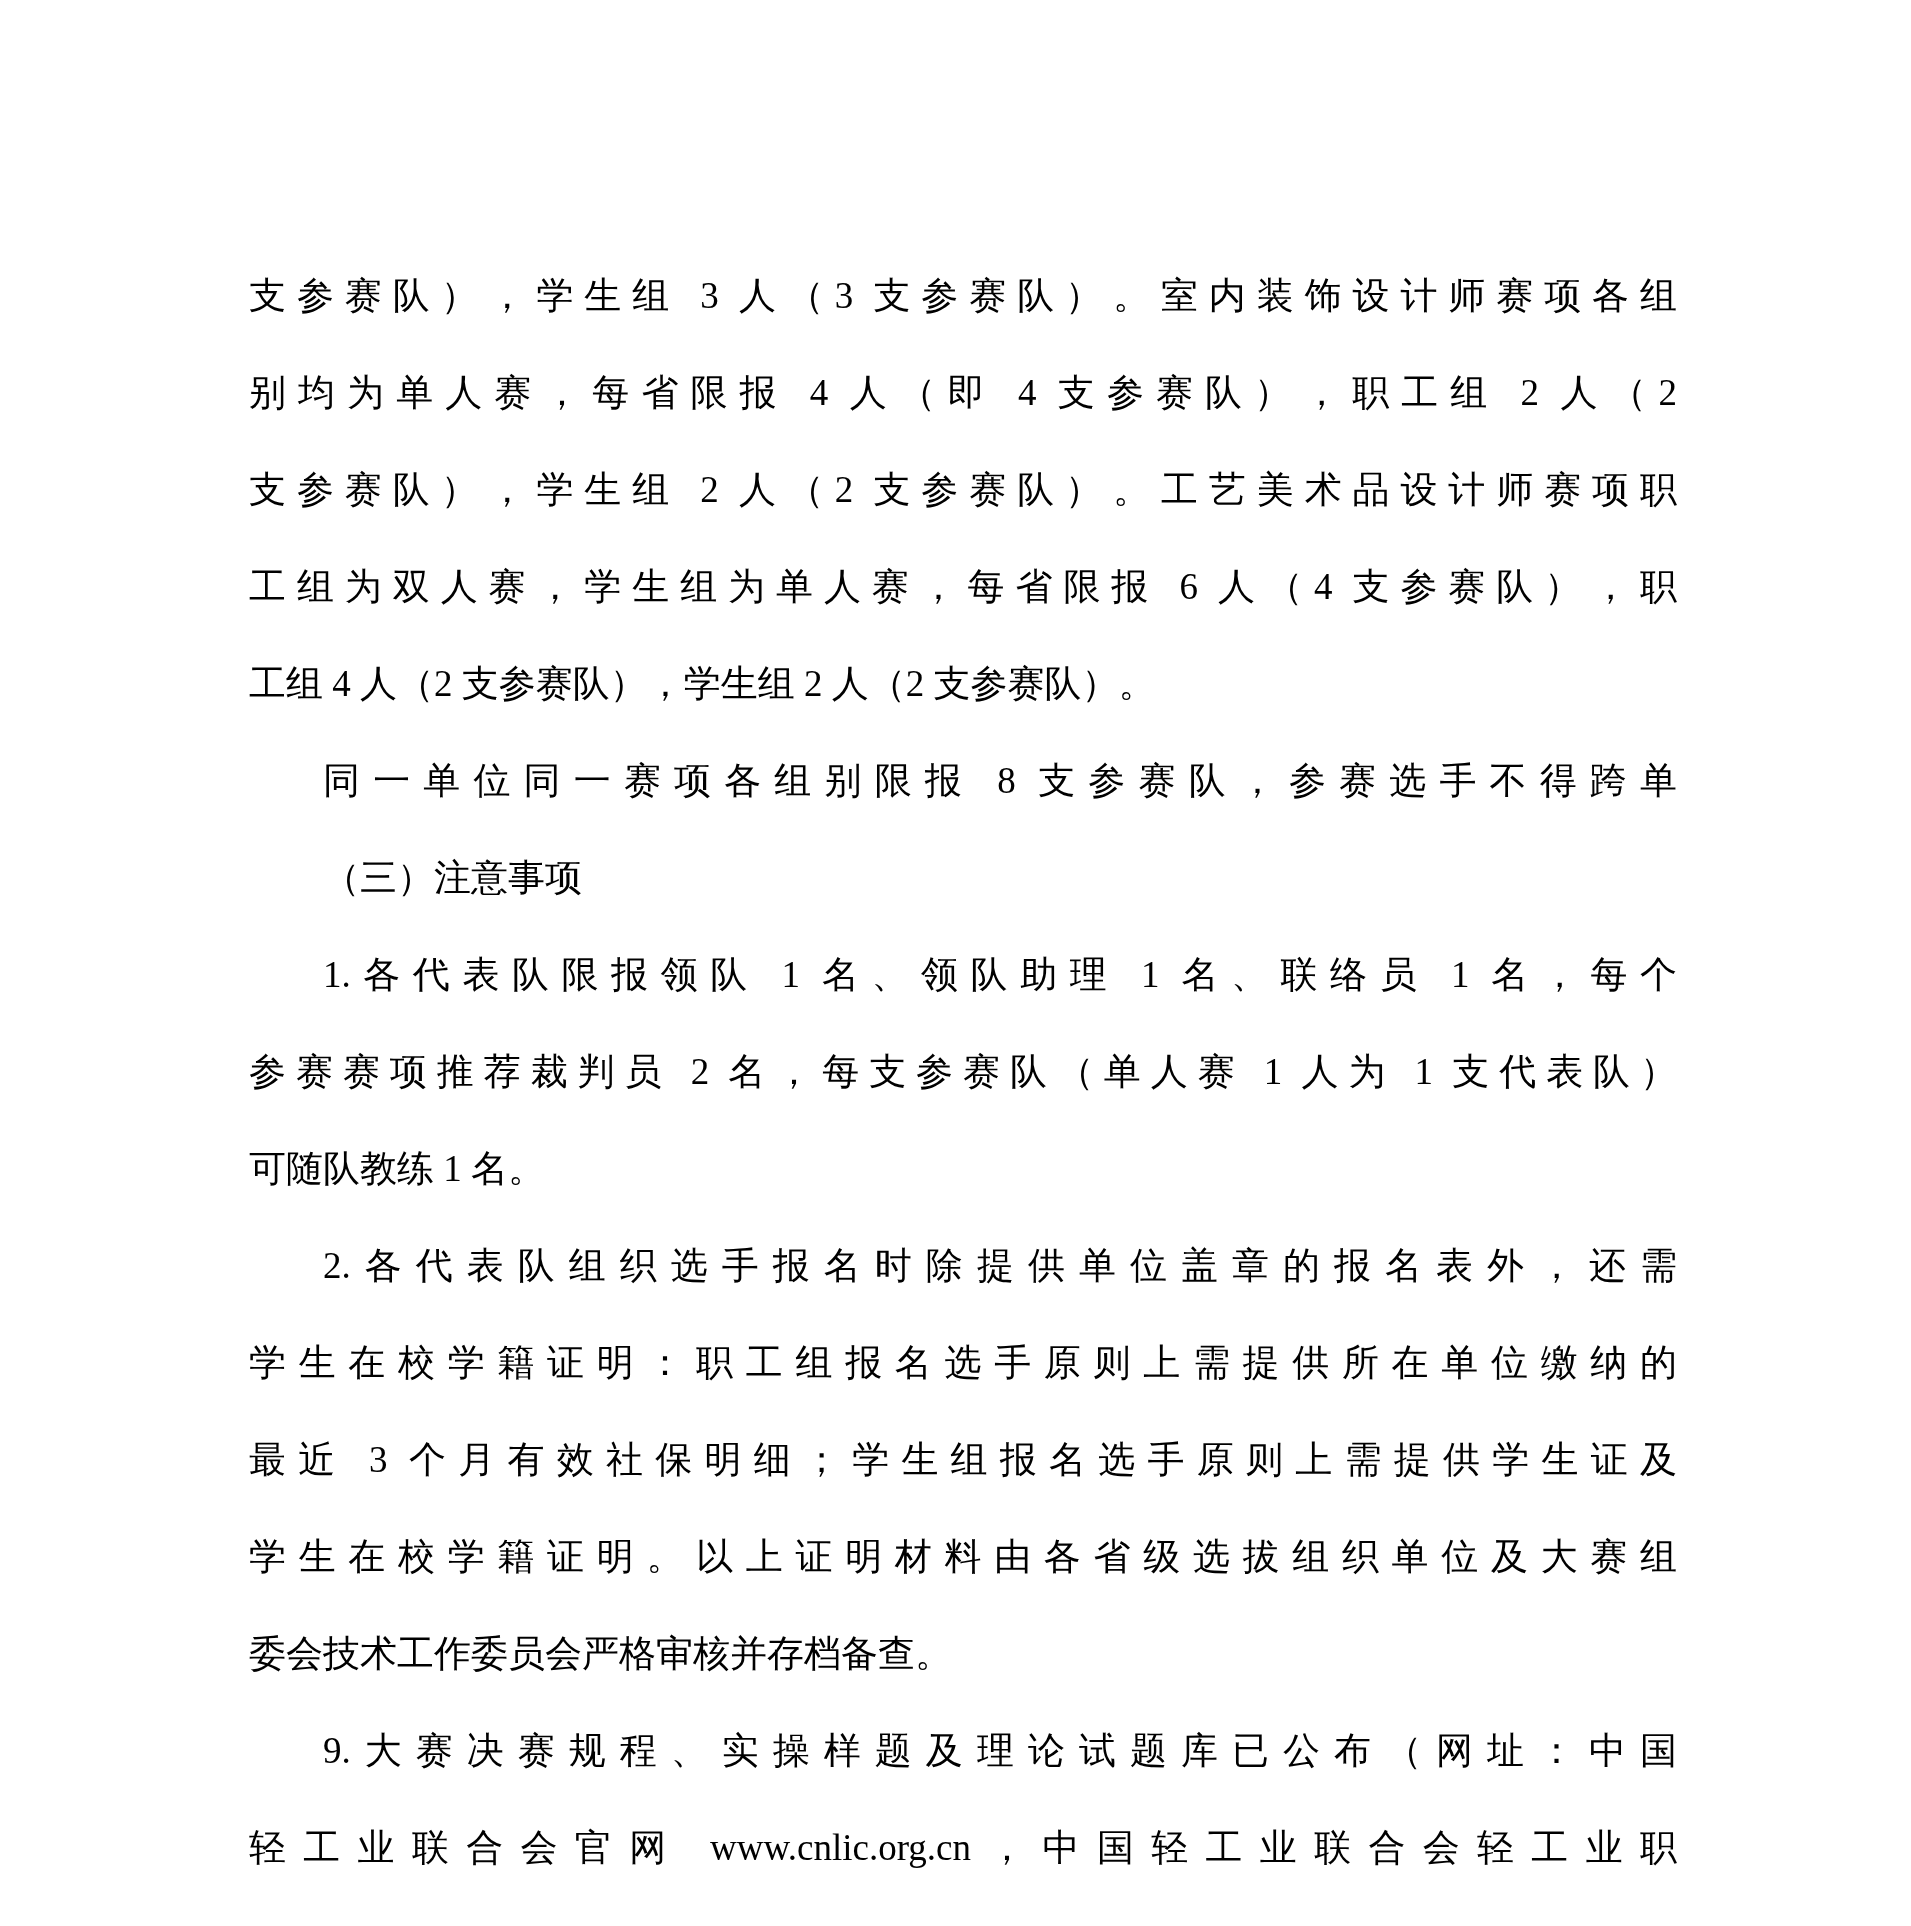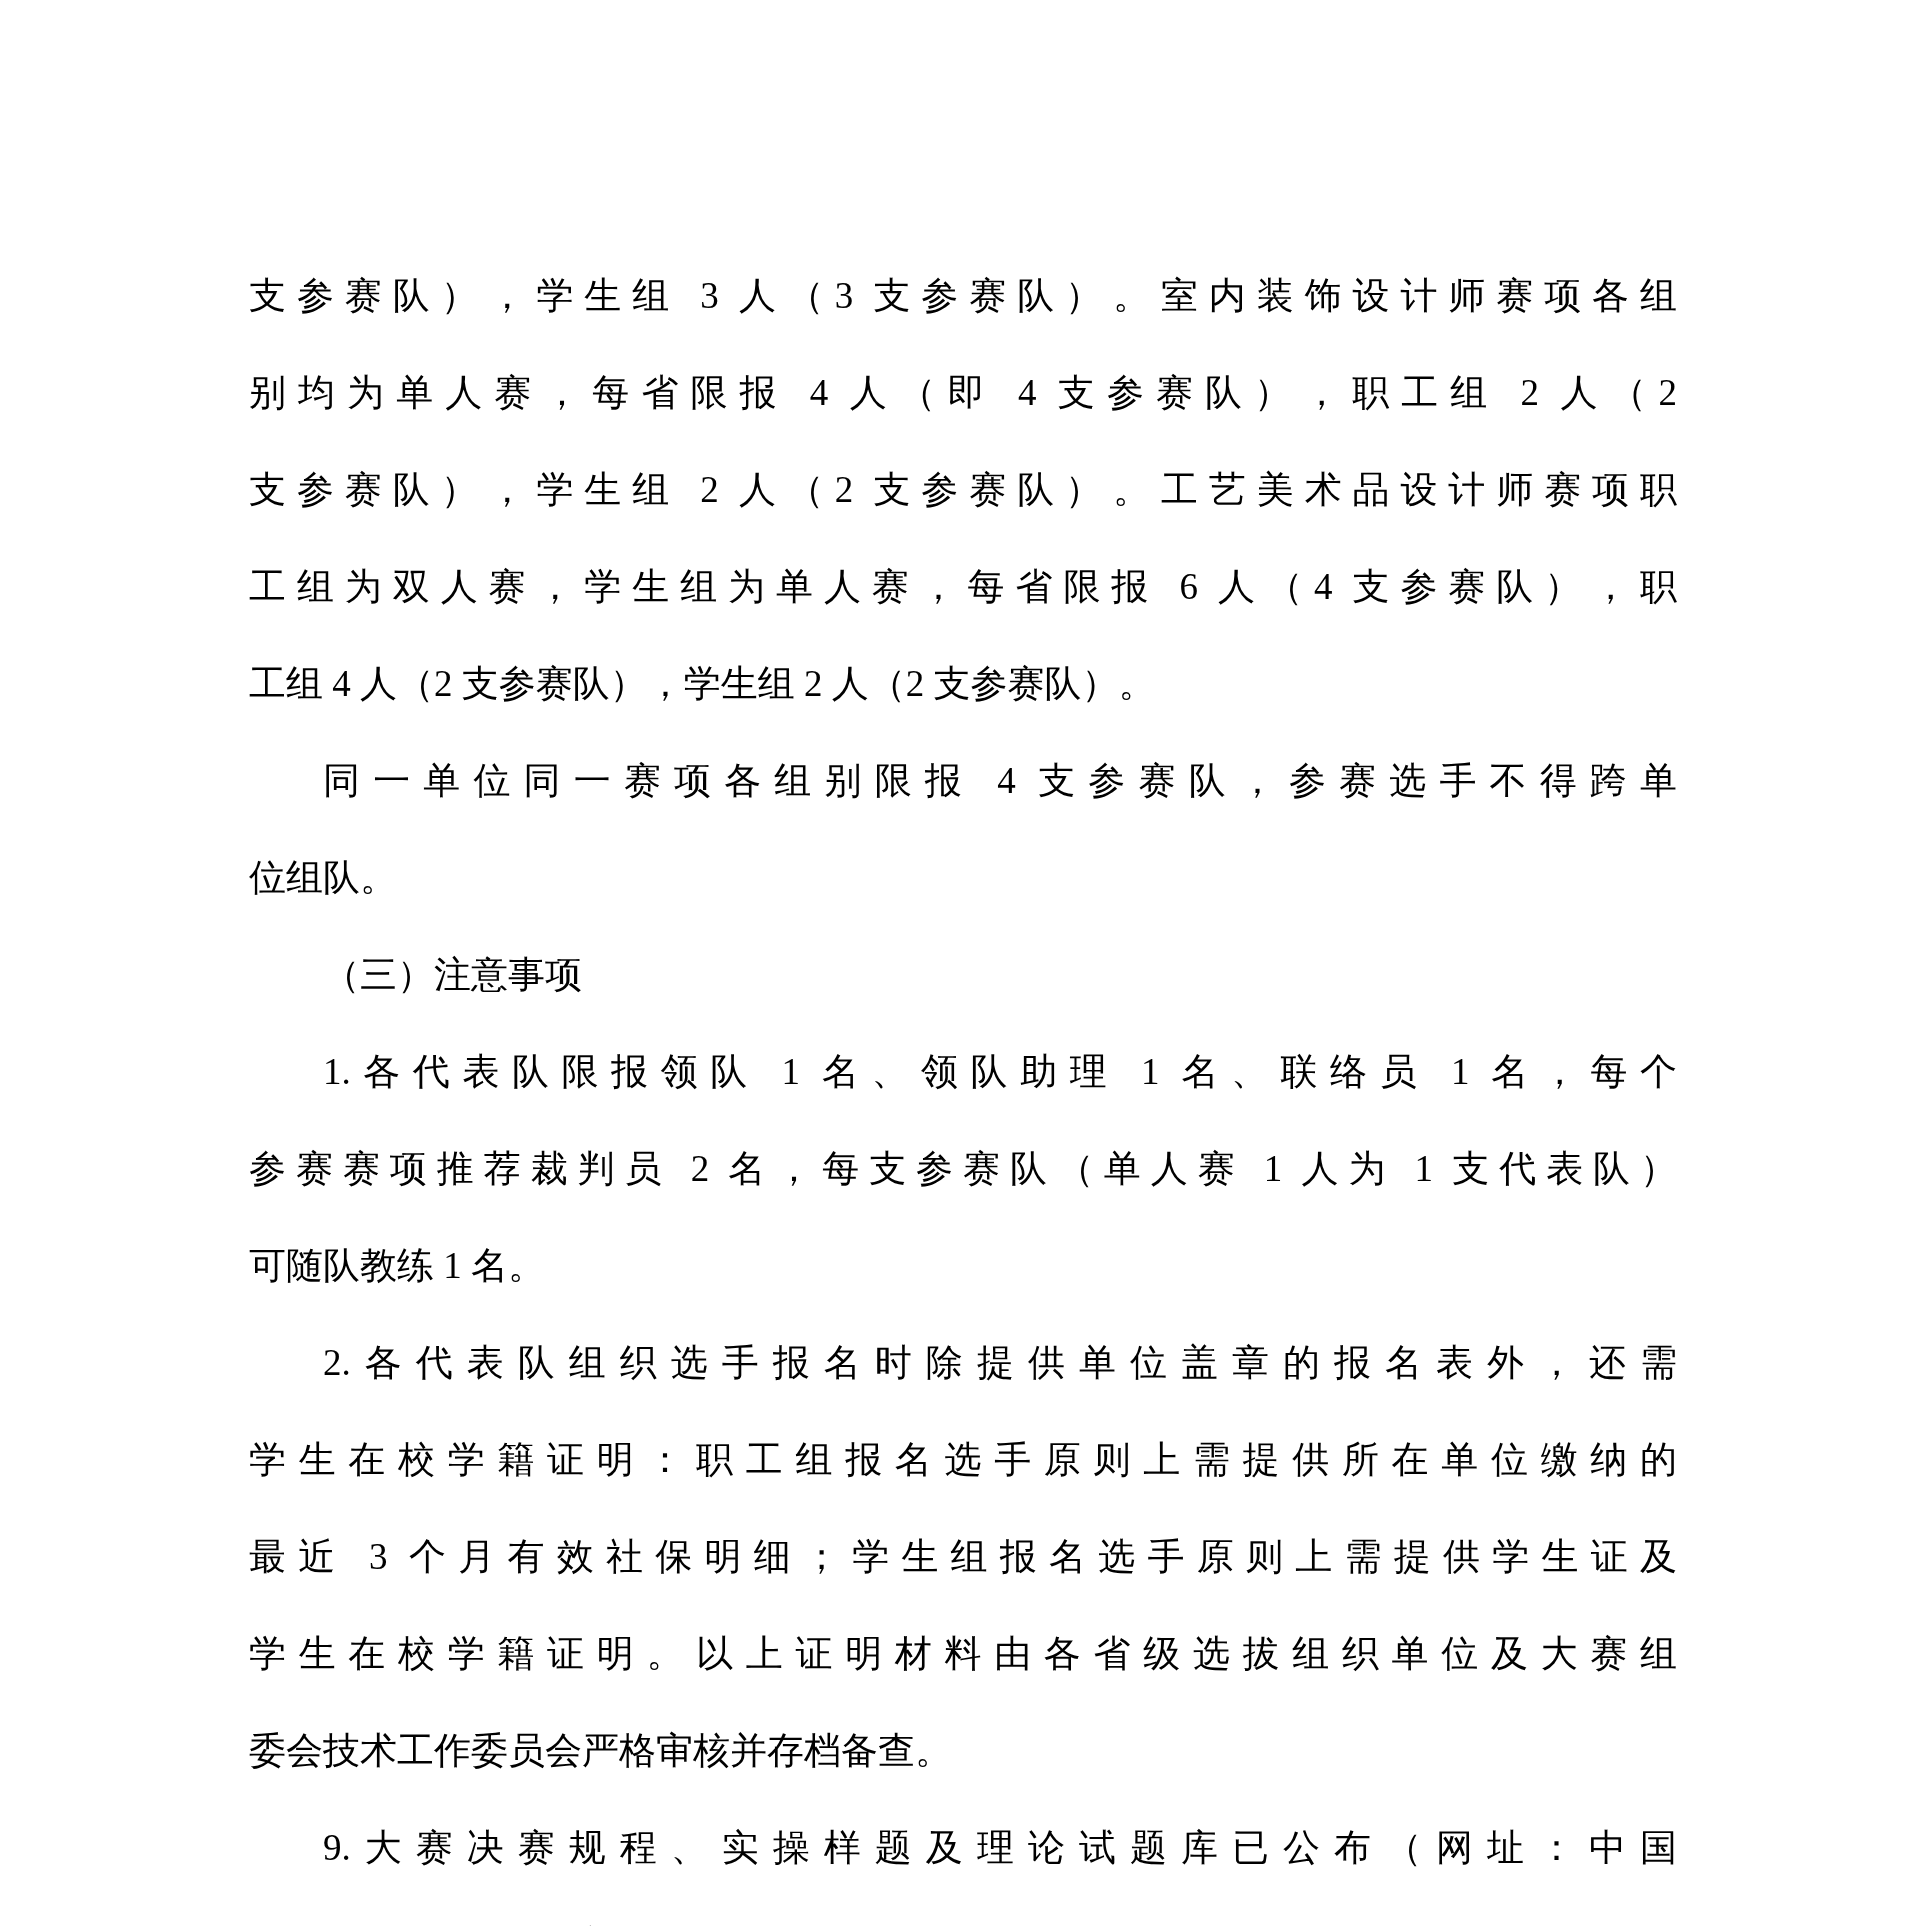--- a/index.html
+++ b/index.html
@@ -46,22 +46,21 @@
 </head>
 <body>
 
 <div class="page">
   <div class="text-block">
       <div class="line">支参赛队），学生组 3 人（3 支参赛队）。室内装饰设计师赛项各组</div>
       <div class="line">别均为单人赛，每省限报 4 人（即 4 支参赛队），职工组 2 人（2</div>
       <div class="line">支参赛队），学生组 2 人（2 支参赛队）。工艺美术品设计师赛项职</div>
       <div class="line">工组为双人赛，学生组为单人赛，每省限报 6 人（4 支参赛队），职</div>
       <div class="line no-fill">工组 4 人（2 支参赛队），学生组 2 人（2 支参赛队）。</div>
-      <div class="line indent">同一单位同一赛项各组别限报 4 支参赛队，参赛选手不得跨单</div>
-      <div class="line no-fill">位组队。</div>
+      <div class="line indent">同一单位同一赛项各组别限报 8 支参赛队，参赛选手不得跨单</div>
       <div class="line no-fill indent heading">（三）注意事项</div>
       <div class="line indent">1.各代表队限报领队 1 名、领队助理 1 名、联络员 1 名，每个</div>
       <div class="line">参赛赛项推荐裁判员 2 名，每支参赛队（单人赛 1 人为 1 支代表队）</div>
       <div class="line no-fill">可随队教练 1 名。</div>
       <div class="line indent">2.各代表队组织选手报名时除提供单位盖章的报名表外，还需</div>
       <div class="line">学生在校学籍证明：职工组报名选手原则上需提供所在单位缴纳的</div>
       <div class="line">最近 3 个月有效社保明细；学生组报名选手原则上需提供学生证及</div>
       <div class="line">学生在校学籍证明。以上证明材料由各省级选拔组织单位及大赛组</div>
       <div class="line no-fill">委会技术工作委员会严格审核并存档备查。</div>
       <div class="line indent">9.大赛决赛规程、实操样题及理论试题库已公布（网址：中国</div>

